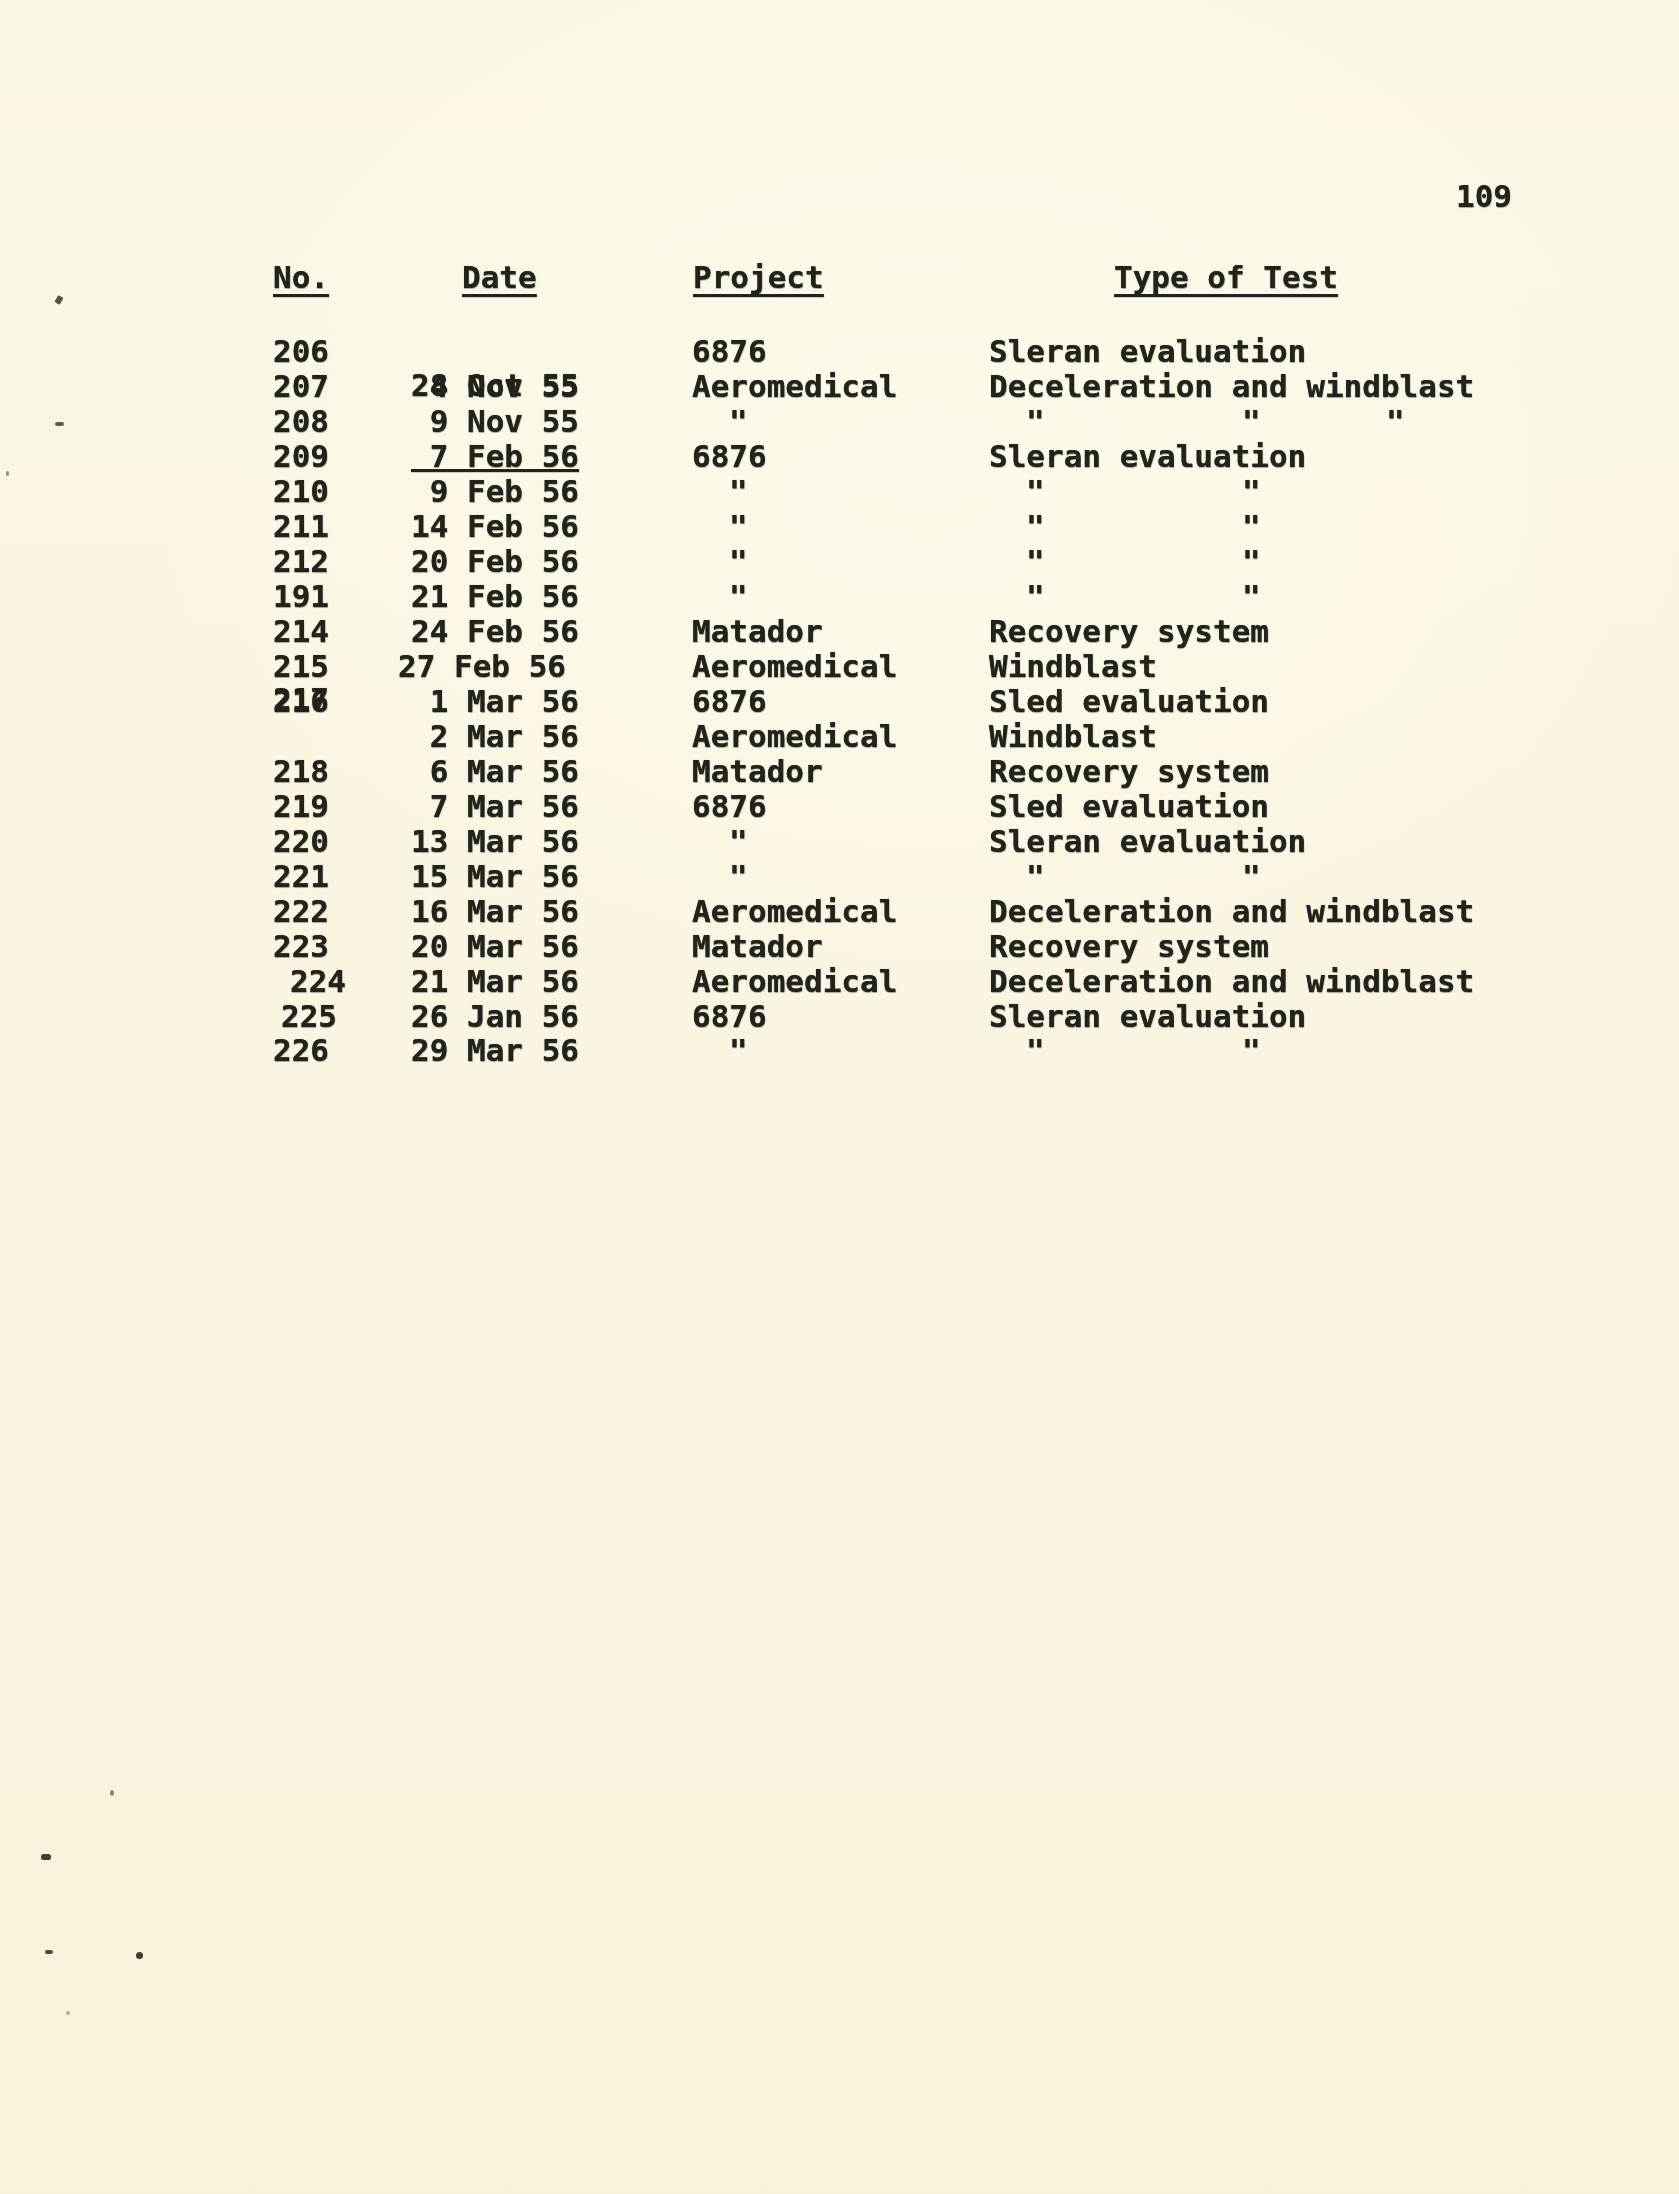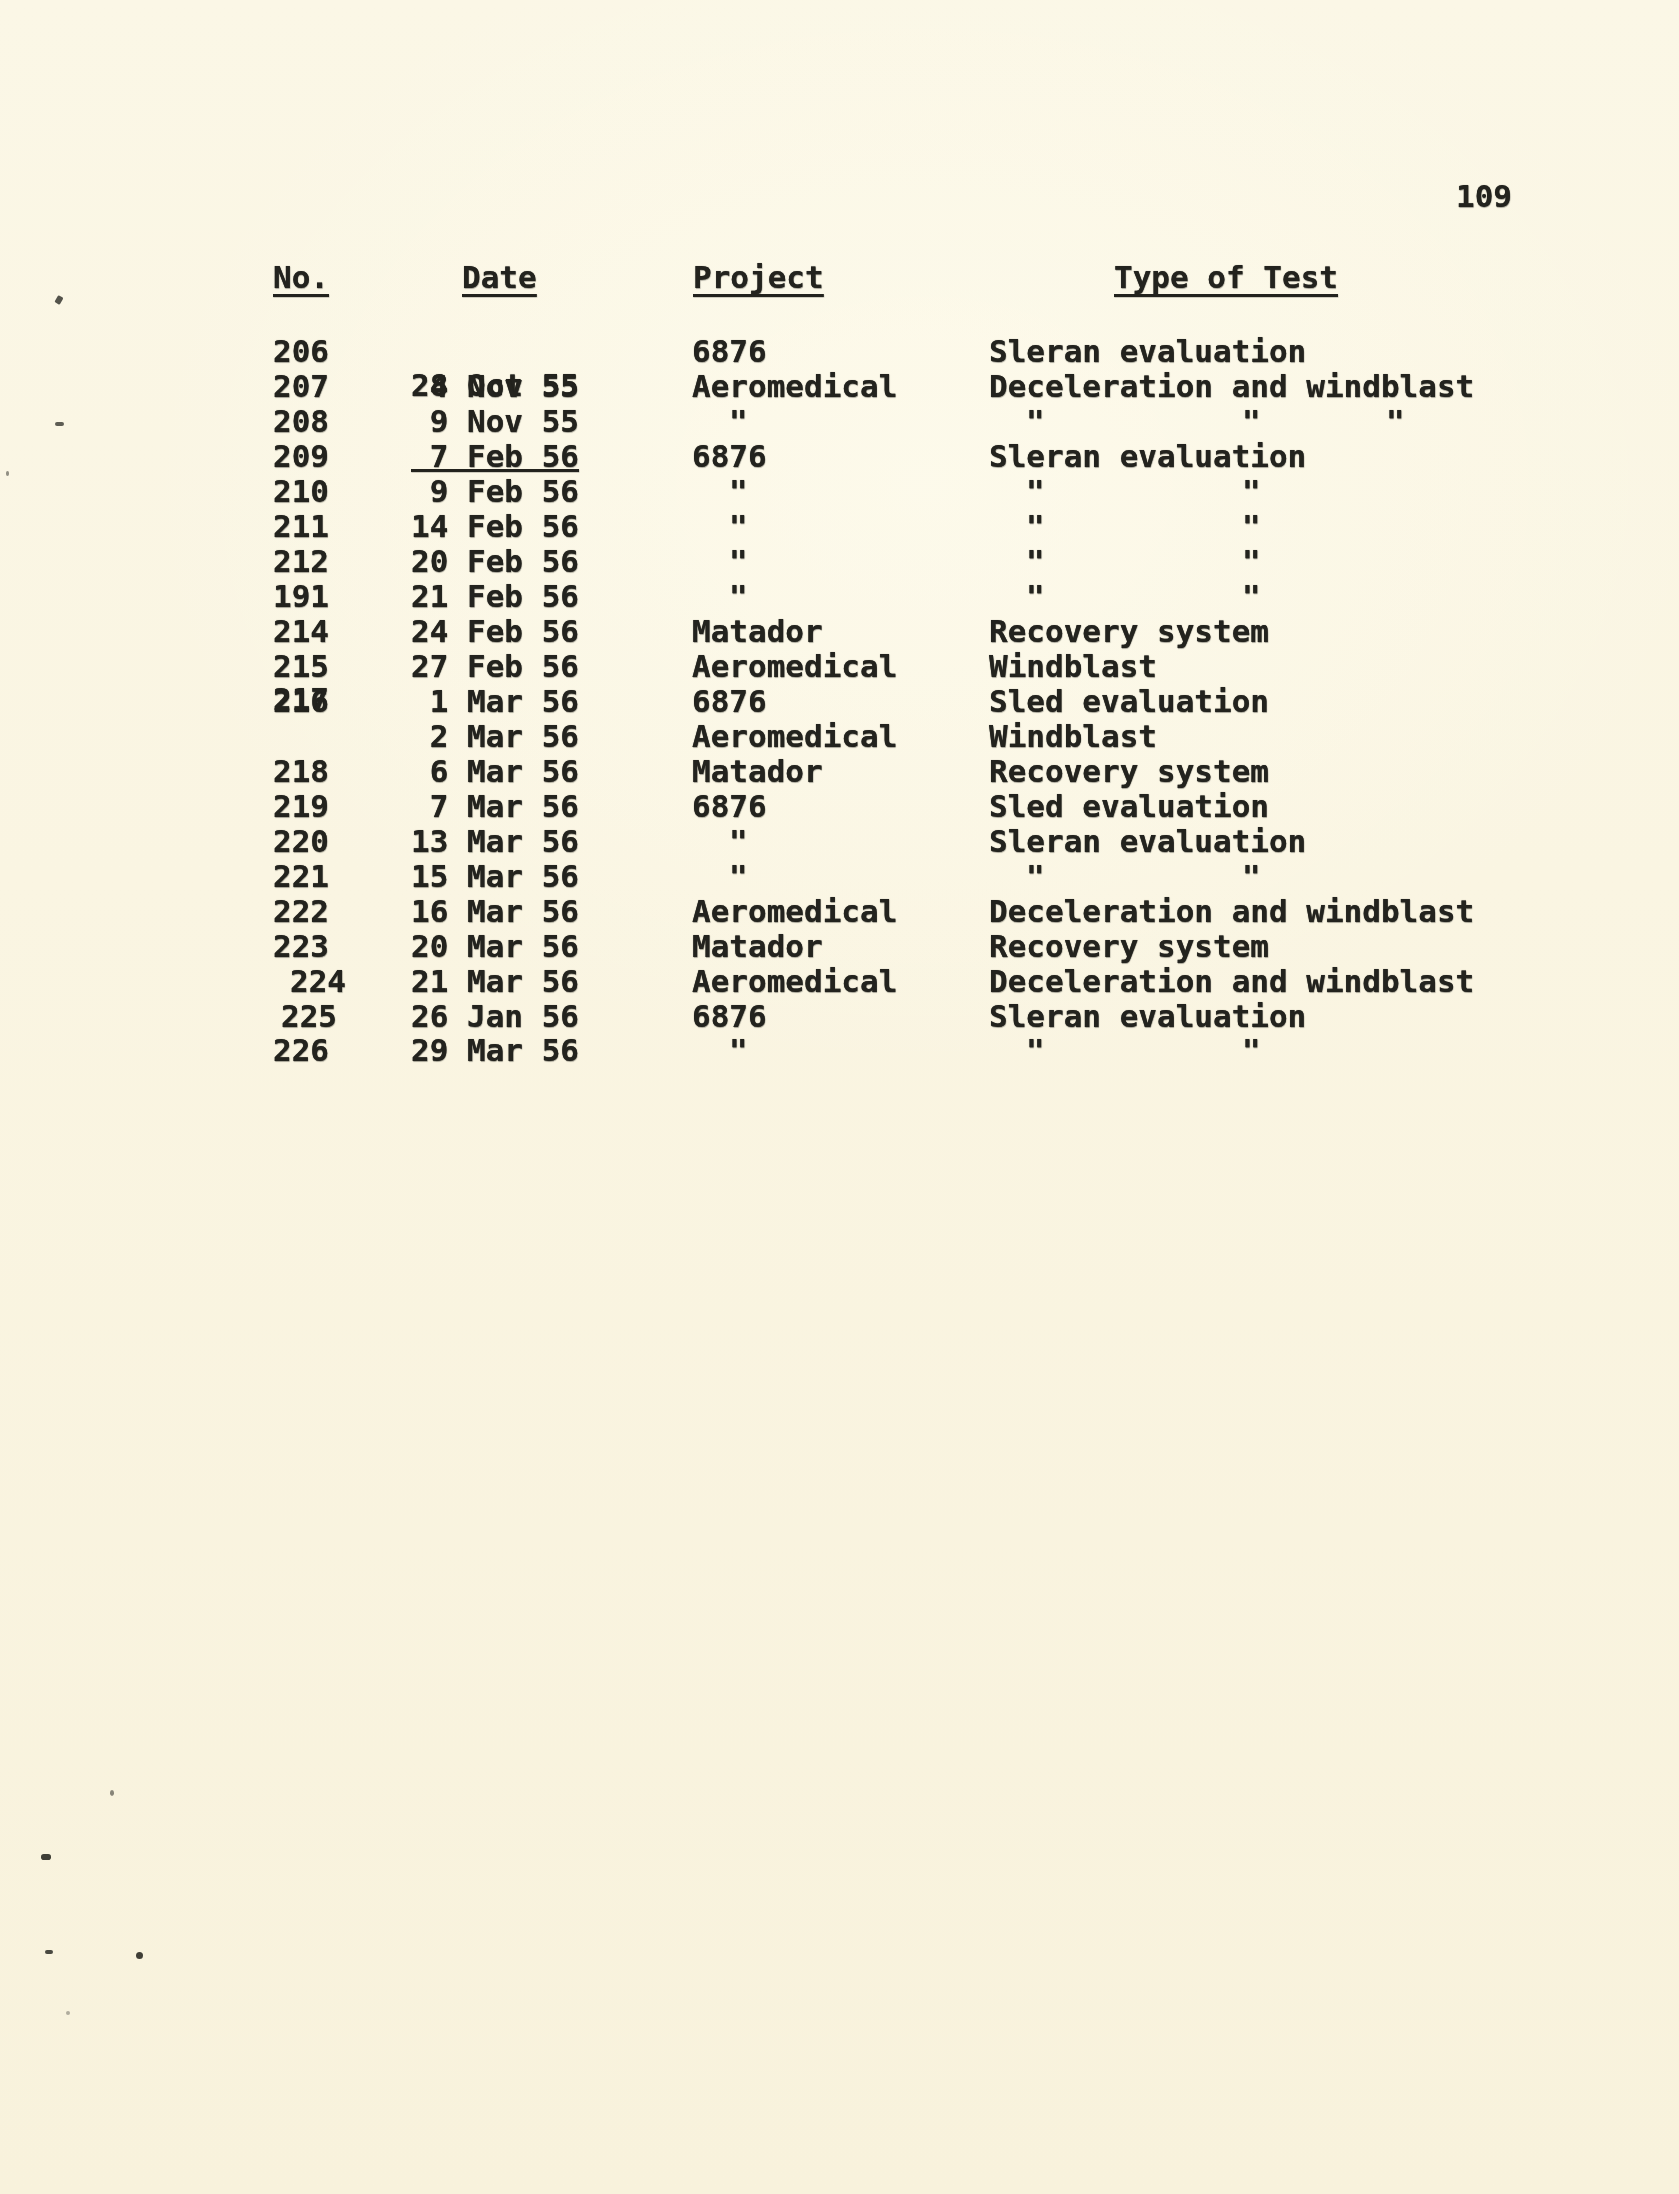--- a/index.html
+++ b/index.html
@@ -117,21 +117,21 @@
           <span class="txt" style="left: 1242px; top: 579px;">"</span>
         </div>
         <div>
           <span class="txt" style="left: 273px; top: 614px;">214</span>
           <span class="txt" style="left: 411px; top: 614px;">24 Feb 56</span>
           <span class="txt" style="left: 692px; top: 614px;">Matador</span>
           <span class="txt" style="left: 989px; top: 614px;">Recovery system</span>
         </div>
         <div>
           <span class="txt" style="left: 273px; top: 649px;">215</span>
-          <span class="txt" style="left: 411px; top: 649px;">27 Feb 56</span>
+          <span class="txt" style="left: 398px; top: 649px;">27 Feb 56</span>
           <span class="txt" style="left: 692px; top: 649px;">Aeromedical</span>
           <span class="txt" style="left: 989px; top: 649px;">Windblast</span>
         </div>
         <div>
           <span class="txt" style="left: 273px; top: 684px;">216</span>
           <span class="txt" style="left: 411px; top: 684px;"> 1 Mar 56</span>
           <span class="txt" style="left: 692px; top: 684px;">6876</span>
           <span class="txt" style="left: 989px; top: 684px;">Sled evaluation</span>
         </div>
         <div>

